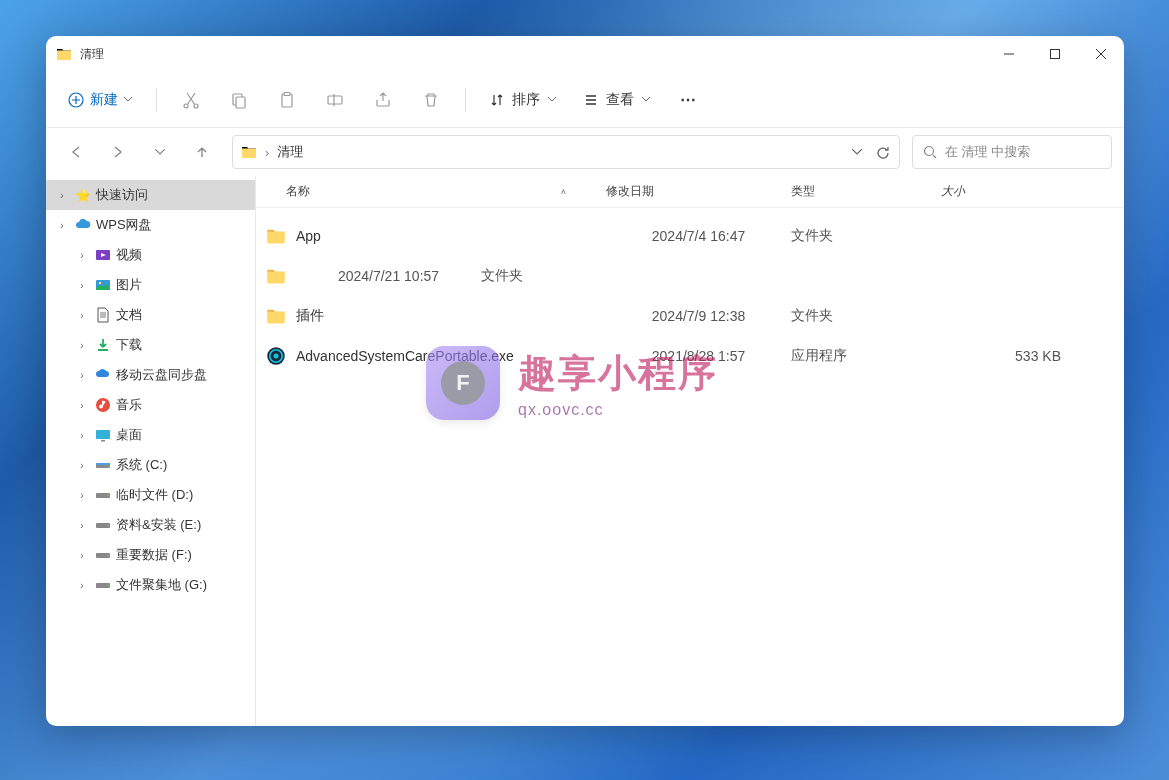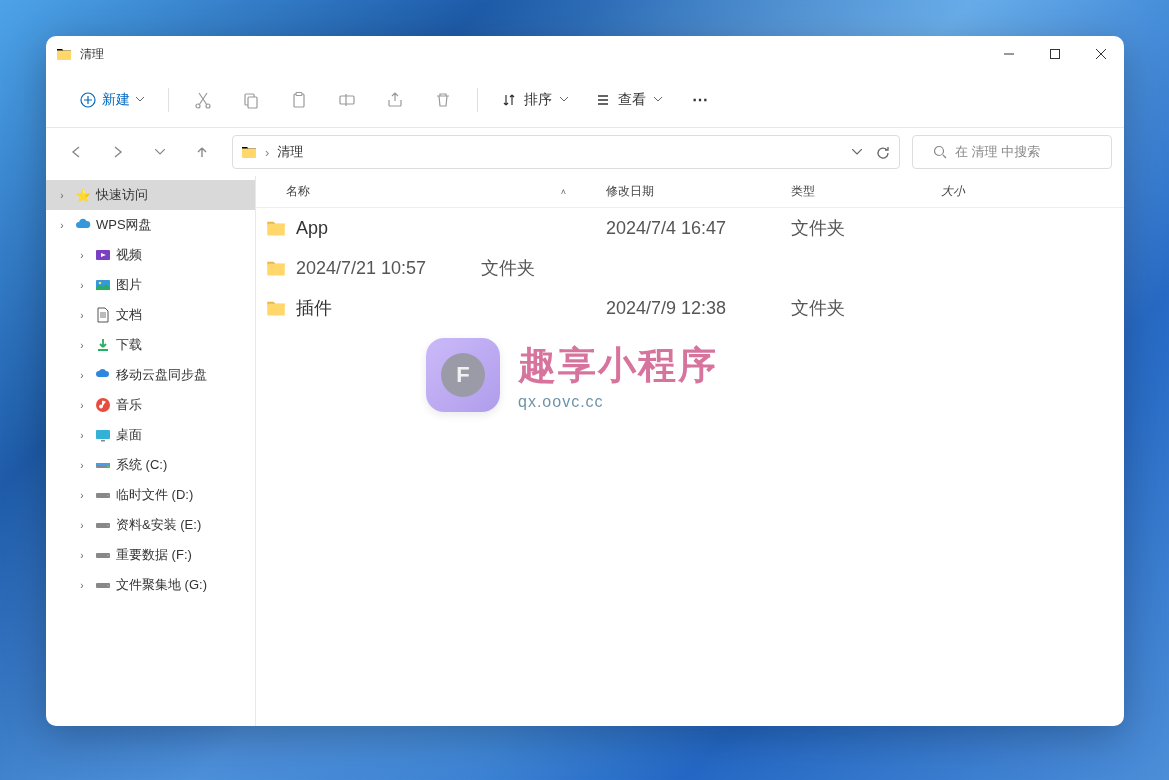--- a/index.html
+++ b/index.html
@@ -5,58 +5,58 @@
 * { margin: 0; padding: 0; box-sizing: border-box; font-family: "Segoe UI", "Microsoft YaHei", sans-serif; }
 body { width: 1169px; height: 780px; background: linear-gradient(135deg, #4da3e8 0%, #1e5ba8 25%, #5fa8e8 50%, #2468c5 75%, #4d8ed8 100%); position: relative; overflow: hidden; }
 body::before { content: ""; position: absolute; top: -200px; right: -100px; width: 800px; height: 800px; background: radial-gradient(ellipse, rgba(255,255,255,0.15), transparent 60%); transform: rotate(-30deg); }
 body::after { content: ""; position: absolute; bottom: -250px; left: -150px; width: 700px; height: 700px; background: radial-gradient(ellipse, rgba(30,80,180,0.4), transparent 60%); }
 .window { position: absolute; top: 36px; left: 46px; width: 1078px; height: 690px; background: #fff; border-radius: 10px; box-shadow: 0 10px 40px rgba(0,0,0,0.25); display: flex; flex-direction: column; overflow: hidden; z-index: 10; }
 .titlebar { height: 36px; display: flex; align-items: center; padding: 0 0 0 10px; }
 .titlebar-icon { width: 16px; height: 16px; margin-right: 8px; }
 .titlebar-title { font-size: 12px; color: #333; flex: 1; }
 .win-controls { display: flex; }
 .win-btn { width: 46px; height: 36px; display: flex; align-items: center; justify-content: center; color: #333; cursor: pointer; }
-.toolbar { height: 56px; display: flex; align-items: center; padding: 0 24px; gap: 8px; border-bottom: 1px solid #e8e8e8; }
+.toolbar { height: 56px; display: flex; align-items: center; padding: 0 12px; gap: 8px; border-bottom: 1px solid #e8e8e8; }
 .tb-new { display: flex; align-items: center; gap: 6px; padding: 6px 10px; border-radius: 4px; color: #0067c0; cursor: pointer; font-size: 14px; }
 .tb-sep { width: 1px; height: 24px; background: #e0e0e0; margin: 0 6px; }
 .tb-icon { width: 40px; height: 36px; display: flex; align-items: center; justify-content: center; color: #999; cursor: pointer; border-radius: 4px; }
 .tb-drop { display: flex; align-items: center; gap: 8px; padding: 6px 10px; cursor: pointer; border-radius: 4px; font-size: 14px; color: #333; }
 .navbar { height: 48px; display: flex; align-items: center; padding: 0 12px; gap: 6px; }
 .nav-btn { width: 36px; height: 36px; display: flex; align-items: center; justify-content: center; color: #888; cursor: pointer; border-radius: 4px; }
 .addr-bar { flex: 1; height: 34px; border: 1px solid #ddd; border-radius: 4px; display: flex; align-items: center; padding: 0 8px; gap: 8px; font-size: 13px; color: #333; margin: 0 6px; }
 .addr-bar .spacer { flex: 1; }
-.search-box { width: 200px; height: 34px; border: 1px solid #ddd; border-radius: 4px; display: flex; align-items: center; padding: 0 20px; gap: 8px; color: #888; font-size: 13px; }
+.search-box { width: 200px; height: 34px; border: 1px solid #ddd; border-radius: 4px; display: flex; align-items: center; padding: 0 10px; gap: 8px; color: #888; font-size: 13px; }
 .content { flex: 1; display: flex; overflow: hidden; }
 .sidebar { width: 210px; border-right: 1px solid #e8e8e8; overflow-y: auto; padding: 4px 0; }
 .tree-item { display: flex; align-items: center; height: 30px; padding: 0 8px; font-size: 13px; color: #333; cursor: pointer; gap: 4px; }
 .tree-item.selected { background: #d9d9d9; }
 .tree-chevron { width: 16px; display: flex; justify-content: center; color: #666; font-size: 10px; }
 .tree-icon { width: 18px; height: 18px; display: flex; align-items: center; justify-content: center; }
 .tree-item.indent1 { padding-left: 28px; }
-.fileview { flex: 1; display: flex; flex-direction: column; position: relative; }
+.fileview { flex: 1; display: flex; flex-direction: column; position: relative; gap: 8px; }
 .columns { display: flex; height: 32px; border-bottom: 1px solid #eee; font-size: 12px; color: #444; align-items: center; }
 .col { padding: 0 10px; display: flex; align-items: center; }
 .col-name { width: 340px; padding-left: 30px; }
 .col-date { width: 185px; }
 .col-type { width: 150px; }
 .col-size { width: 120px; justify-content: flex-start; font-style: italic; }
 .sort-ind { margin-left: auto; color: #666; font-size: 9px; padding-right: 20px; }
 .filelist { flex: 1; overflow: auto; position: relative; }
-.filerow { display: flex; height: 40px; align-items: center; font-size: 18px; color: #333; padding-left: 10px; }
+.filerow { display: flex; height: 40px; align-items: center; font-size: 14px; color: #333; padding-left: 10px; }
 .fr-icon { width: 20px; height: 20px; margin-right: 10px; }
 .fr-name { width: 310px; }
-.fr-date { width: 185px; color: #555; }
+.fr-date { width: 185px; color: #555; text-align: center; }
 .fr-type { width: 150px; color: #555; }
 .fr-size { width: 120px; text-align: right; color: #555; }
 .watermark { position: absolute; top: 130px; left: 170px; display: flex; align-items: center; gap: 18px; opacity: 0.6; pointer-events: none; z-index: 5; }
 .wm-badge { width: 74px; height: 74px; border-radius: 18px; background: linear-gradient(135deg, #a88cf5, #7d5de0); display: flex; align-items: center; justify-content: center; box-shadow: 0 3px 10px rgba(0,0,0,0.15); }
 .wm-badge-in { width: 44px; height: 44px; border-radius: 50%; background: #5a5a6e; display: flex; align-items: center; justify-content: center; color: #e8e8ea; font-size: 22px; font-weight: bold; }
 .wm-text { display: flex; flex-direction: column; }
 .wm-title { font-size: 38px; font-weight: 600; color: #be185d; letter-spacing: 2px; }
-.wm-sub { font-size: 16px; color: #0c4a6e; letter-spacing: 1px; margin-top: 2px; }
+.wm-sub { font-size: 16px; color: #701a75; letter-spacing: 1px; margin-top: 2px; }
 .statusbar { height: 28px; border-top: 1px solid #e8e8e8; display: flex; align-items: center; padding: 0 10px; font-size: 12px; color: #555; }
 .statusbar .spacer { flex: 1; }
 .view-toggle { display: flex; gap: 2px; }
 .vt-btn { width: 24px; height: 20px; border: 1px solid #ccc; display: flex; align-items: center; justify-content: center; cursor: pointer; font-size: 11px; }
 .vt-btn.active { background: #cde3f8; border-color: #6aa8e0; }
 .folder-svg { fill: #ffd76a; }
 </style>
 </head>
 <body>
 
@@ -388,18 +388,29 @@
             <div class="filerow">
               <svg class="fr-icon" viewBox="0 0 16 16">
                 <path fill="#e8b94a" d="M1 3h5l1.5 1.5H15v1H1z"></path>
                 <path fill="#ffd76a" d="M1 4.5h14V13a1 1 0 0 1-1 1H2a1 1 0 0 1-1-1z"></path>
               </svg>
               <div class="fr-name">插件</div>
               <div class="fr-date">2024/7/9 12:38</div>
               <div class="fr-type">文件夹</div>
               <div class="fr-size"></div>
             </div>
+            <div class="filerow">
+              <svg class="fr-icon" viewBox="0 0 16 16">
+                <circle cx="8" cy="8" r="7" fill="#1a2838"></circle>
+                <circle cx="8" cy="8" r="5" fill="none" stroke="#0dc3e8" stroke-width="1.3"></circle>
+                <circle cx="8" cy="8" r="2" fill="#0dc3e8"></circle>
+              </svg>
+              <div class="fr-name">AdvancedSystemCarePortable.exe</div>
+              <div class="fr-date">2021/8/28 1:57</div>
+              <div class="fr-type">应用程序</div>
+              <div class="fr-size">533 KB</div>
+            </div>
           </div>
       </div>
     </div>
   </div>
 
 </div>
 
 </body></html>

